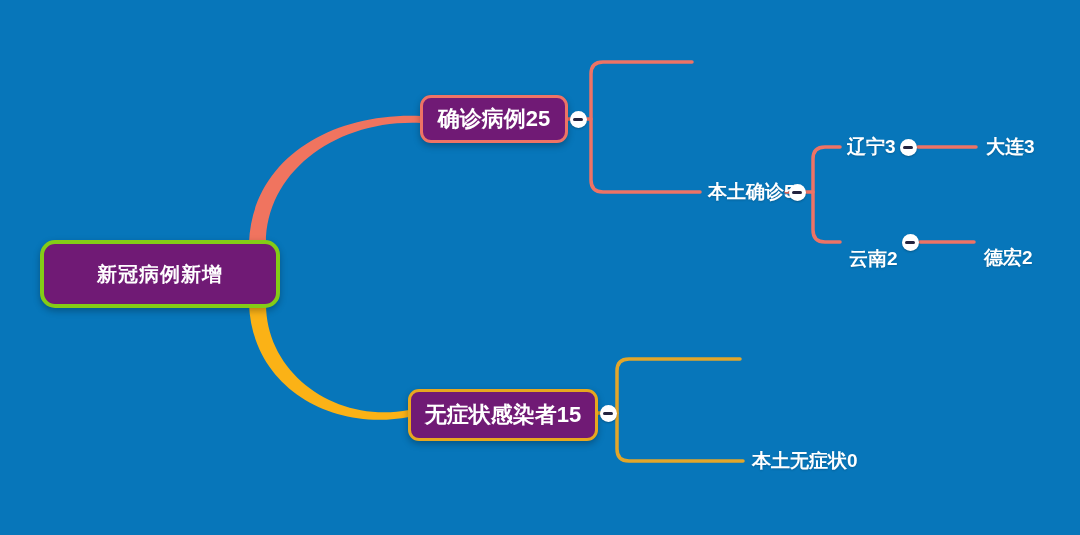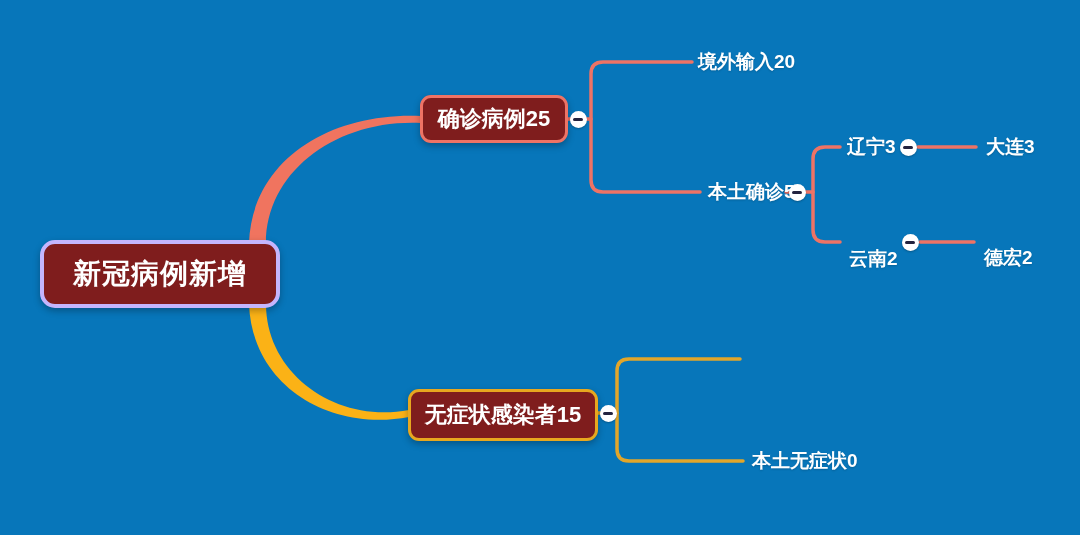--- a/index.html
+++ b/index.html
@@ -7,31 +7,31 @@
     position:relative;
     width:1080px;height:535px;
     background:#0776ba;
     overflow:hidden;
     font-family:"Liberation Sans","DejaVu Sans",sans-serif;
   }
   #connectors{position:absolute;left:0;top:0;width:1080px;height:535px;}
   .node-box{
     position:absolute;
     box-sizing:border-box;
-    background:#7f1d1d;
+    background:#701a75;
     color:#ffffff;
     display:flex;align-items:center;justify-content:center;
     font-weight:700;
     white-space:nowrap;
     box-shadow:0 3px 7px rgba(0,0,0,0.28);
   }
   .root-box{
     left:40px;top:240px;width:240px;height:68px;
-    border:4px solid #c4b5fd;border-radius:15px;
-    font-size:28px;letter-spacing:1px;
+    border:4px solid #84cc16;border-radius:15px;
+    font-size:20px;letter-spacing:1px;
   }
   .confirmed-box{
     left:420px;top:95px;width:148px;height:48px;
     border:3px solid #ee7365;border-radius:11px;
     font-size:22px;
   }
   .asym-box{
     left:408px;top:389px;width:190px;height:52px;
     border:3px solid #e7a71f;border-radius:11px;
     font-size:22px;
@@ -83,21 +83,20 @@
 
     <path d="M740 359 H629 Q617 359 617 371 V449 Q617 461 629 461 H743" fill="none" stroke="#e2a62a" stroke-width="3.5" stroke-linecap="round"></path>
     <path d="M598 413 H617" fill="none" stroke="#e2a62a" stroke-width="3.5" stroke-linecap="round"></path>
   </svg>
 
   <div class="node-box root-box">新冠病例新增</div>
 
   <div class="node-box confirmed-box">确诊病例25</div>
   <div class="node-box asym-box">无症状感染者15</div>
 
-  <div class="leaf-label" style="left:698px;top:62px;">境外输入20</div>
   <div class="leaf-label" style="left:708px;top:192px;">本土确诊5</div>
   <div class="leaf-label" style="left:847px;top:147px;">辽宁3</div>
   <div class="leaf-label" style="left:986px;top:147px;">大连3</div>
   <div class="leaf-label" style="left:849px;top:259px;">云南2</div>
   <div class="leaf-label" style="left:984px;top:242px;margin-top:16px;">德宏2</div>
   <div class="leaf-label" style="left:752px;top:461px;">本土无症状0</div>
 
   <div class="collapse" style="left:578px;top:119px;">
     <span class="bar"></span>
   </div>

